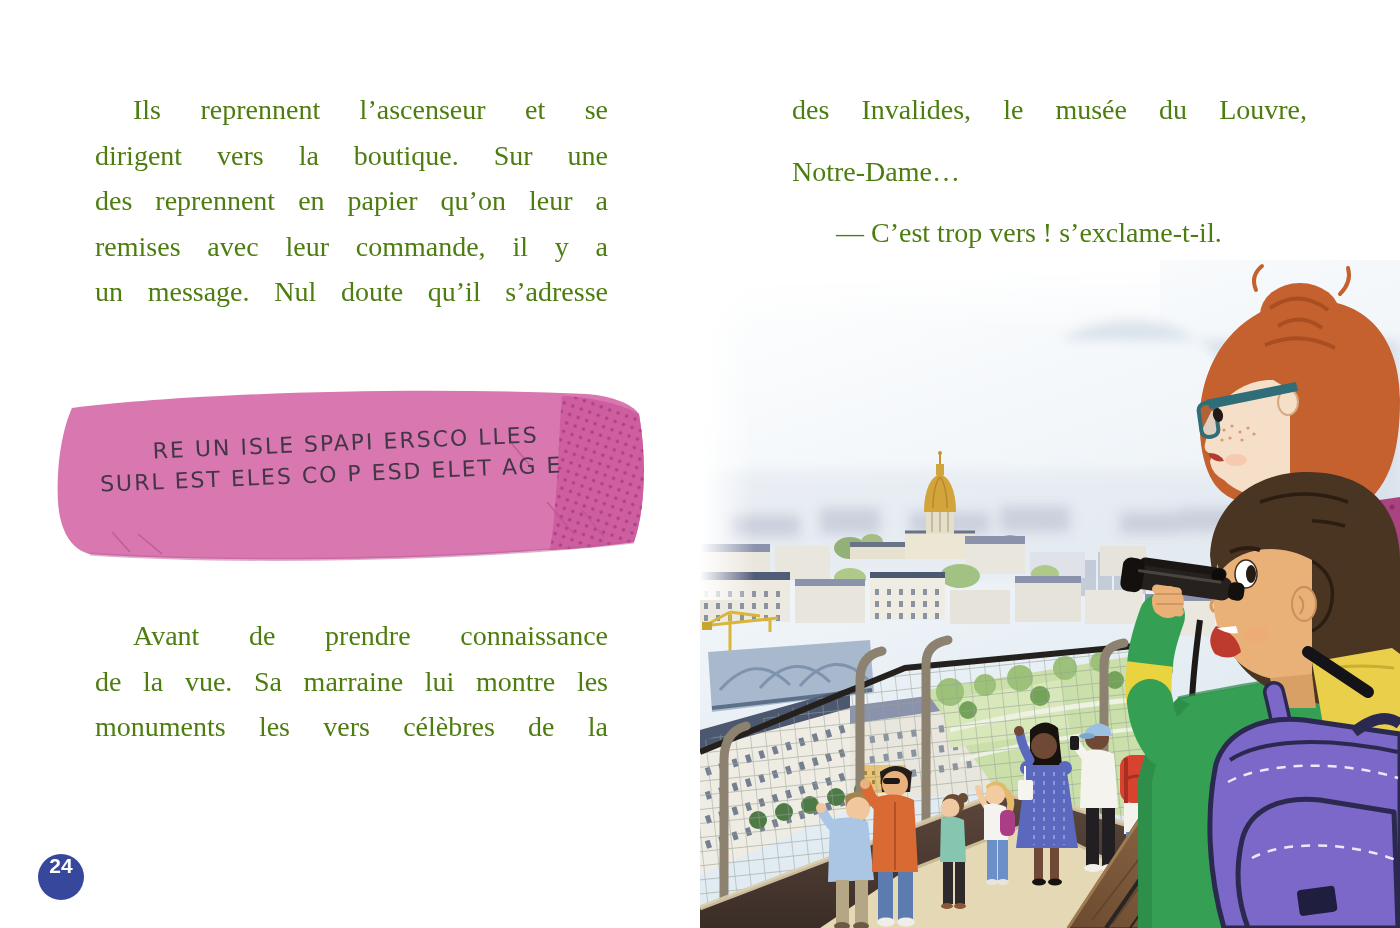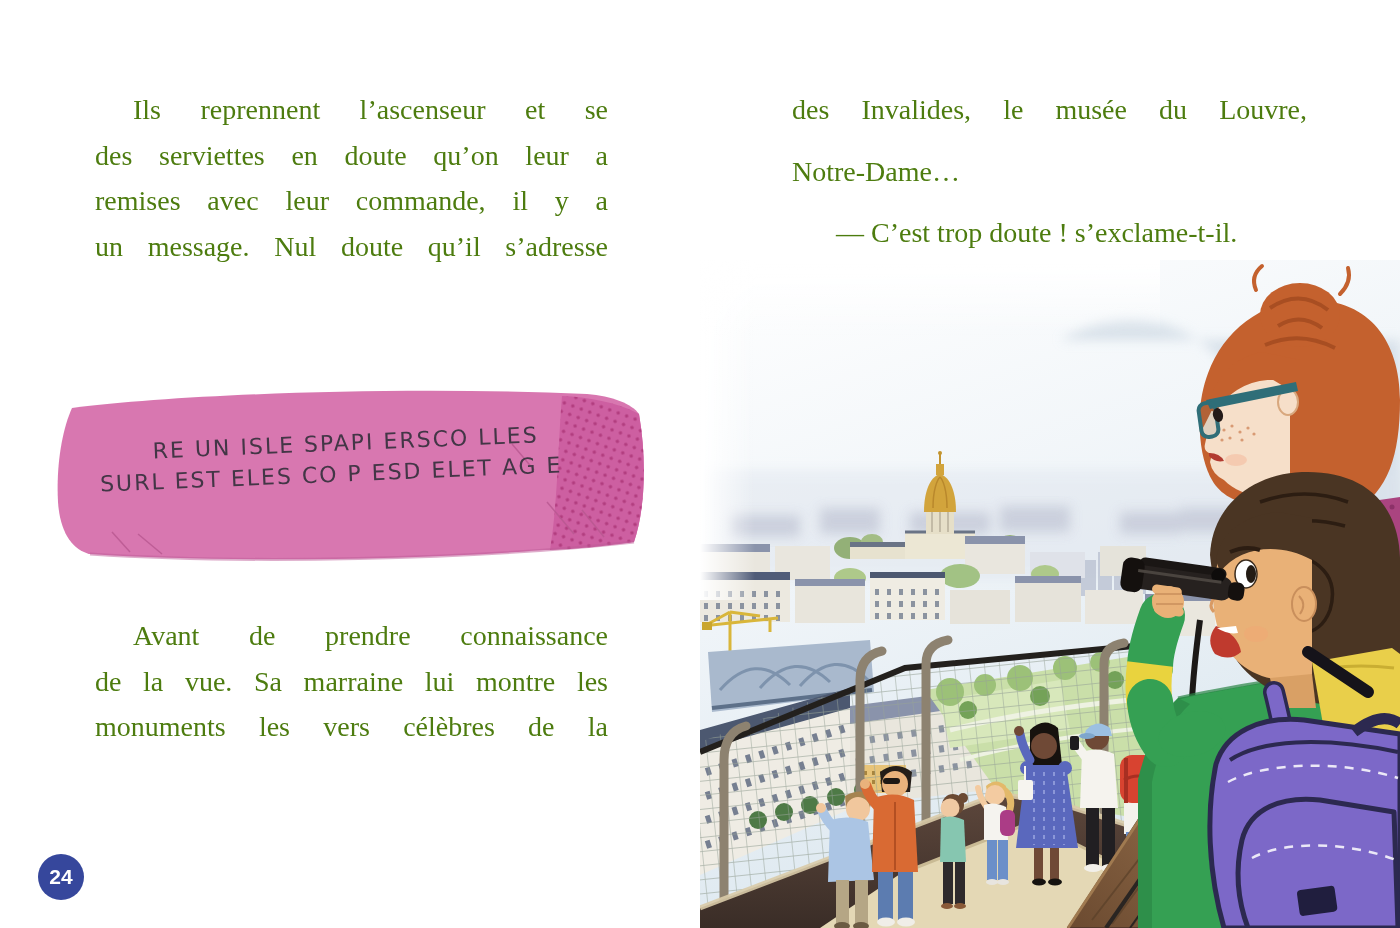--- a/index.html
+++ b/index.html
@@ -16,31 +16,32 @@
   #napkin{position:absolute;left:42px;top:382px;width:623px;height:190px;}
   #napkin svg{position:absolute;left:0;top:0;}
   .napkin-text{position:absolute;left:0;top:0;width:100%;height:100%;
       transform:rotate(-2.4deg);transform-origin:50% 50%;
       font-family:"DejaVu Sans",sans-serif;color:#433646;}
   .nap-line{position:absolute;font-size:22px;letter-spacing:2px;white-space:nowrap;font-weight:500;}
   #napline1{left:112px;top:48px;}
   #napline2{left:58px;top:79px;}
   #page-badge{position:absolute;left:38px;top:854px;width:46px;height:46px;border-radius:50%;
       background:#36479c;color:#ffffff;font-family:"Liberation Sans",sans-serif;
-      font-size:21px;font-weight:bold;display:flex;align-items:center;justify-content:center;}
+      font-size:21px;font-weight:bold;display:flex;justify-content:center;}
   #illo{position:absolute;left:700px;top:260px;width:700px;height:668px;}
 </style>
 </head>
 <body>
 
 <div id="page">
 
   <div id="p1" class="textblock">
     <div class="line indent">Ils reprennent l’ascenseur et se</div>
-    <div class="line">des serviettes en doute qu’on leur a</div>
+    <div class="line">dirigent vers la boutique. Sur une</div>
+    <div class="line">des reprennent en papier qu’on leur a</div>
     <div class="line">remises avec leur commande, il y a</div>
     <div class="line">un message. Nul doute qu’il s’adresse</div>
   </div>
 
   <div id="napkin">
     <svg width="623" height="190" viewBox="0 0 623 190">
       <defs>
         <pattern id="dotp" width="9" height="9" patternUnits="userSpaceOnUse" patternTransform="rotate(20)">
           <circle cx="3" cy="3" r="1.8" fill="#b23d7f"></circle>
         </pattern>
@@ -64,21 +65,21 @@
     <div class="line">monuments les vers célèbres de la</div>
   </div>
 
   <div id="page-badge">
     <span>24</span>
   </div>
 
   <div id="p3" class="textblock">
     <div class="line">des Invalides, le musée du Louvre,</div>
     <div class="line left">Notre-Dame…</div>
-    <div class="line left indent-dlg">— C’est trop doute ! s’exclame-t-il.</div>
+    <div class="line left indent-dlg">— C’est trop vers ! s’exclame-t-il.</div>
   </div>
 
   <div id="illo">
   <svg width="700" height="668" viewBox="0 0 700 668">
     <defs>
       <linearGradient id="skyGrad" x1="0" y1="0" x2="0.35" y2="1">
         <stop offset="0" stop-color="#ffffff"></stop>
             <stop offset="0.5" stop-color="#eff4f8"></stop>
             <stop offset="1" stop-color="#dbe7ef"></stop>
       </linearGradient>

